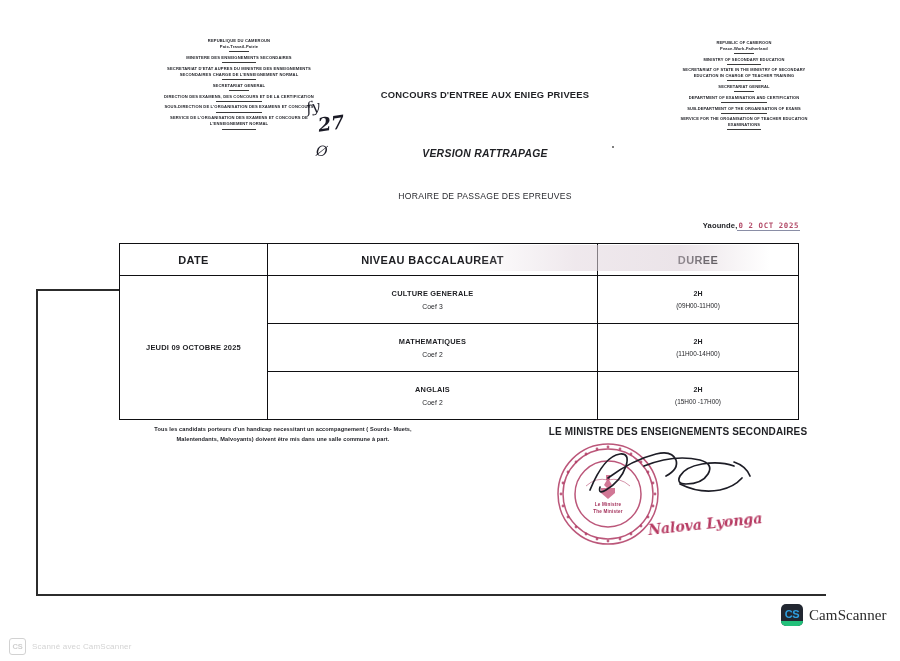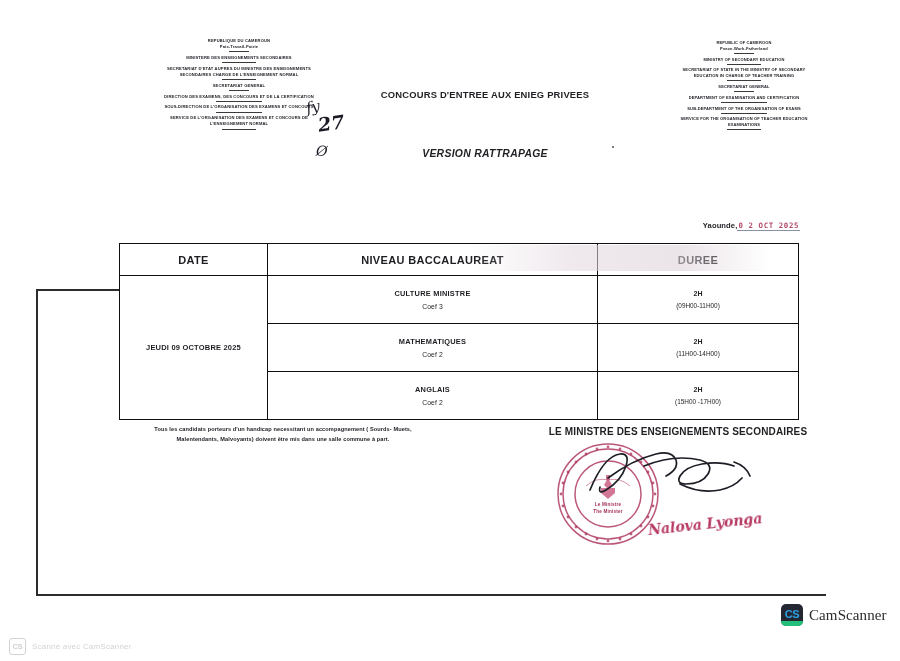--- a/index.html
+++ b/index.html
@@ -296,20 +296,21 @@
     <span class="ln">EXAMINATIONS</span>
     <span class="rule"></span>
   </div>
 
   <div id="doc-title">
     <div>CONCOURS D'ENTREE AUX ENIEG PRIVEES</div>
   </div>
 
   <div id="doc-version">VERSION RATTRAPAGE</div>
 
+  <div id="doc-subtitle">HORAIRE DE PASSAGE DES EPREUVES</div>
 
   <div id="place-date">
     <span class="city">Yaounde,</span><span id="stamp-date">0 2  OCT  2025</span>
   </div>
 
   <table id="timetable">
     <colgroup>
       <col class="col-date">
       <col class="col-subject">
       <col class="col-duration">
@@ -318,21 +319,21 @@
       <tr>
         <th>DATE</th>
         <th>NIVEAU BACCALAUREAT</th>
         <th>DUREE</th>
       </tr>
     </thead>
     <tbody>
       <tr>
         <td class="cell-date" rowspan="3">JEUDI 09 OCTOBRE 2025</td>
         <td class="cell-subject">
-          <span class="sub-name">CULTURE MINISTRE</span>
+          <span class="sub-name">CULTURE GENERALE</span>
           <span class="sub-coef">Coef 3</span>
         </td>
         <td class="cell-duration">
           <span class="dur-len">2H</span>
           <span class="dur-range">(09H00-11H00)</span>
         </td>
       </tr>
       <tr>
         <td class="cell-subject">
           <span class="sub-name">MATHEMATIQUES</span>

